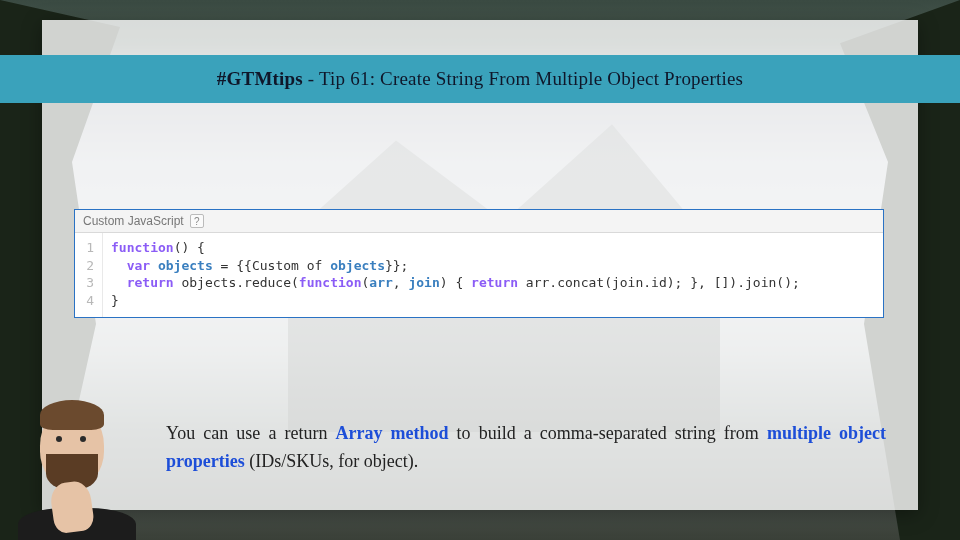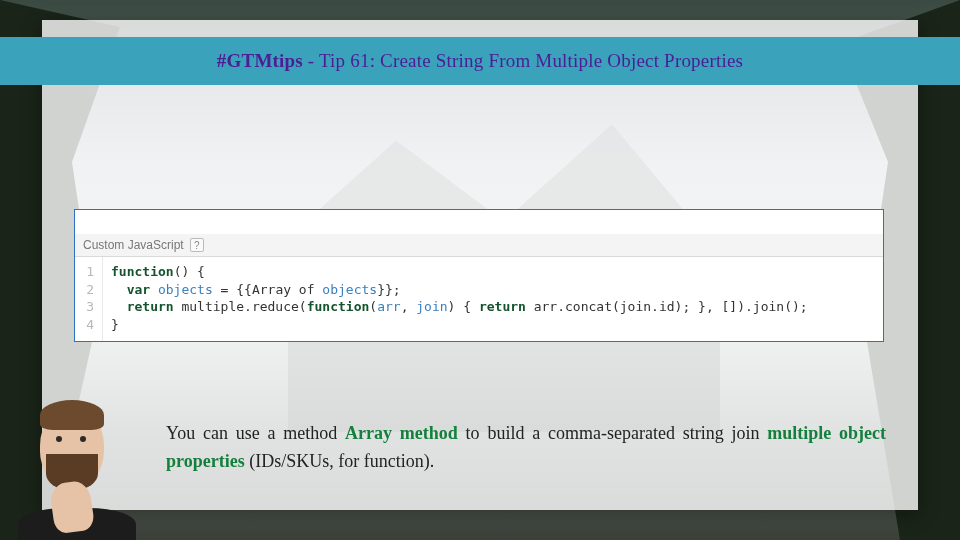--- a/index.html
+++ b/index.html
@@ -30,27 +30,27 @@
   .card {
     position: absolute;
     left: 42px; top: 20px;
     width: 876px; height: 490px;
     background: rgba(255,255,255,0.80);
     box-shadow: 0 4px 18px rgba(0,0,0,0.35);
   }
 
   .title-bar {
     position: absolute;
-    left: 0; right: 0; top: 37px;
+    left: 0; right: 0; top: 55px;
     height: 48px;
     background: #3aa2bb;
     display: flex;
     align-items: center;
     justify-content: center;
-    color: #4c1d95;
+    color: #0f172a;
     font-size: 19px;
     font-weight: 400;
     letter-spacing: 0.2px;
   }
   .title-bar .hash { font-weight: 700; }
 
   .code-panel {
     position: absolute;
     left: 74px; top: 209px;
     width: 810px;
@@ -61,21 +61,20 @@
   .code-header {
     background: #f4f4f4;
     border-bottom: 1px solid #d9d9d9;
     padding: 4px 8px;
     font-family: Arial, Helvetica, sans-serif;
     font-size: 12px;
     color: #777;
     display: flex;
     align-items: flex-start;
     gap: 6px;
-    margin-top: 24px;
   }
   .help-badge {
     display: inline-flex;
     align-items: center; justify-content: center;
     width: 14px; height: 14px;
     border: 1px solid #bbb;
     border-radius: 2px;
     font-size: 10px;
     color: #888;
     background: #fafafa;
@@ -94,33 +93,33 @@
     user-select: none;
     min-width: 28px;
   }
   .gutter div { }
   .code-lines {
     padding: 6px 10px 8px 8px;
     white-space: pre;
     color: #333;
     overflow-x: auto;
   }
-  .kw { color: #14532d; font-weight: 600; }
-  .var { color: #3a7fbf; }
+  .kw { color: #8b5cf6; font-weight: 600; }
+  .var { color: #3a7fbf; font-weight: bold; }
 
   .caption {
     position: absolute;
     left: 166px; top: 420px;
     width: 720px;
     font-size: 18px;
     line-height: 1.55;
     color: #222;
     text-align: justify;
   }
-  .caption .hl { color: #15803d; font-weight: 700; }
+  .caption .hl { color: #1d4ed8; font-weight: 700; }
 
   .avatar {
     position: absolute;
     left: 6px; bottom: 0;
     width: 135px; height: 150px;
   }
   .avatar .head {
     position: absolute;
     left: 34px; top: 18px;
     width: 64px; height: 78px;
@@ -183,28 +182,28 @@
     <span class="help-badge">?</span>
   </div>
   <div class="code-body">
     <div class="gutter">
       <div>1</div>
       <div>2</div>
       <div>3</div>
       <div>4</div>
     </div>
     <div class="code-lines"><span class="kw">function</span><span>() {</span>
-<span>  </span><span class="kw">var</span><span> </span><span class="var">objects</span><span> = {{Array of </span><span class="var">objects</span><span>}};</span>
-<span>  </span><span class="kw">return</span><span> multiple.reduce(</span><span class="kw">function</span><span>(</span><span class="var">arr</span><span>, </span><span class="var">join</span><span>) { </span><span class="kw">return</span><span> arr.concat(join.id); }, []).join();</span>
+<span>  </span><span class="kw">var</span><span> </span><span class="var">objects</span><span> = {{Custom of </span><span class="var">objects</span><span>}};</span>
+<span>  </span><span class="kw">return</span><span> objects.reduce(</span><span class="kw">function</span><span>(</span><span class="var">arr</span><span>, </span><span class="var">join</span><span>) { </span><span class="kw">return</span><span> arr.concat(join.id); }, []).join();</span>
 <span>}</span></div>
   </div>
 </div>
 
 <div class="caption">
-  <span>You can use a method </span><span class="hl">Array method</span><span> to build a comma-separated string join </span><span class="hl">multiple object properties</span><span> (IDs/SKUs, for function).</span>
+  <span>You can use a return </span><span class="hl">Array method</span><span> to build a comma-separated string from </span><span class="hl">multiple object properties</span><span> (IDs/SKUs, for object).</span>
 </div>
 
 <div class="avatar">
   <div class="shirt"></div>
   <div class="head"></div>
   <div class="hair"></div>
   <div class="eye l"></div>
   <div class="eye r"></div>
   <div class="beard"></div>
   <div class="hand"></div>

